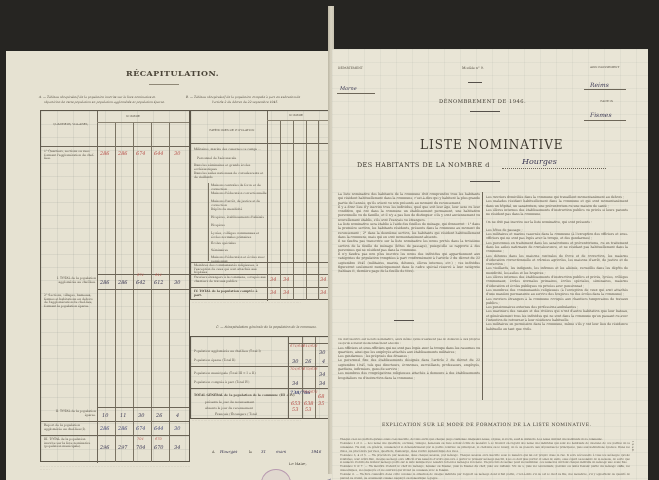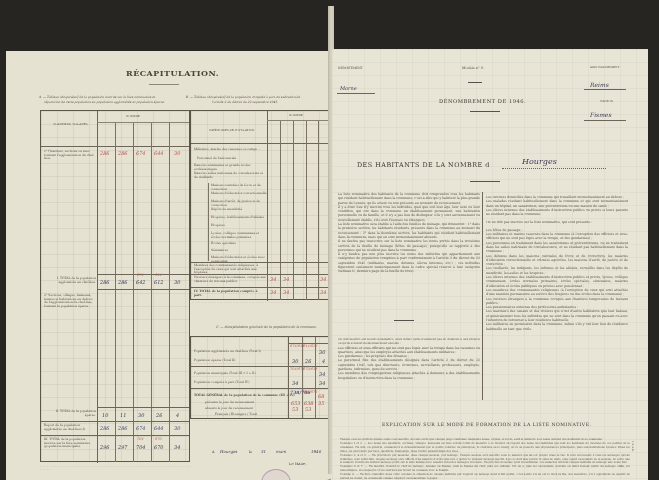--- a/index.html
+++ b/index.html
@@ -215,20 +215,21 @@
   <div class="t tiny" style="left:258px;top:17px;font-size:2.8px;">ARRONDISSEMENT</div>
   <div class="hand ink" style="left:258px;top:33px;font-size:6px;">Reims</div>
   <div class="hline" style="left:252px;top:40px;width:42px;"></div>
   <div class="t tiny" style="left:268px;top:51px;font-size:2.8px;">CANTON</div>
   <div class="hand ink" style="left:258px;top:63px;font-size:6px;">Fismes</div>
   <div class="hline" style="left:252px;top:71px;width:42px;"></div>
 
   <div class="t sub-title" style="left:107px;top:50px;font-size:5.2px;">DÉNOMBREMENT DE 1946.</div>
   <div class="hline" style="left:138px;top:62px;width:30px;border-color:#55504a;"></div>
 
+  <div class="t big-title" style="left:88px;top:90px;">LISTE NOMINATIVE</div>
   <div class="t sub-title" style="left:25px;top:113px;">DES HABITANTS DE LA NOMBRE d</div>
   <div class="hand ink" style="left:190px;top:109px;font-size:8px;">Hourges</div>
   <div class="hline" style="left:170px;top:119px;width:104px;border-top-style:dotted;"></div>
   <div class="hline" style="left:138px;top:132px;width:30px;border-color:#55504a;"></div>
 
   <div class="para" style="left:6px;top:143px;width:142px;height:96px;">
     <p>La liste nominative des habitants de la commune doit comprendre tous les habitants qui résident habituellement dans la commune, c'est-à-dire qui y habitent la plus grande partie de l'année, qu'ils soient ou non présents au moment du recensement.</p>
     <p>Il y a donc lieu d'y inscrire tous les individus, quel que soit leur âge, leur sexe ou leur condition, qui ont dans la commune un établissement permanent, une habitation personnelle ou de famille, et il n'y a pas lieu de distinguer s'ils y sont anciennement ou nouvellement établis, s'ils sont Français ou étrangers.</p>
     <p>La liste nominative sera établie à l'aide des feuilles de ménage, qui donneront : 1° dans la première section, les habitants résidents, présents dans la commune au moment du recensement ; 2° dans la deuxième section, les habitants qui résident habituellement dans la commune, mais qui en sont momentanément absents.</p>
     <p>Il ne faudra pas transcrire sur la liste nominative les noms portés dans la troisième section de la feuille de ménage (hôtes de passage), puisqu'elle se rapporte à des personnes qui ne résident pas dans la commune.</p>

